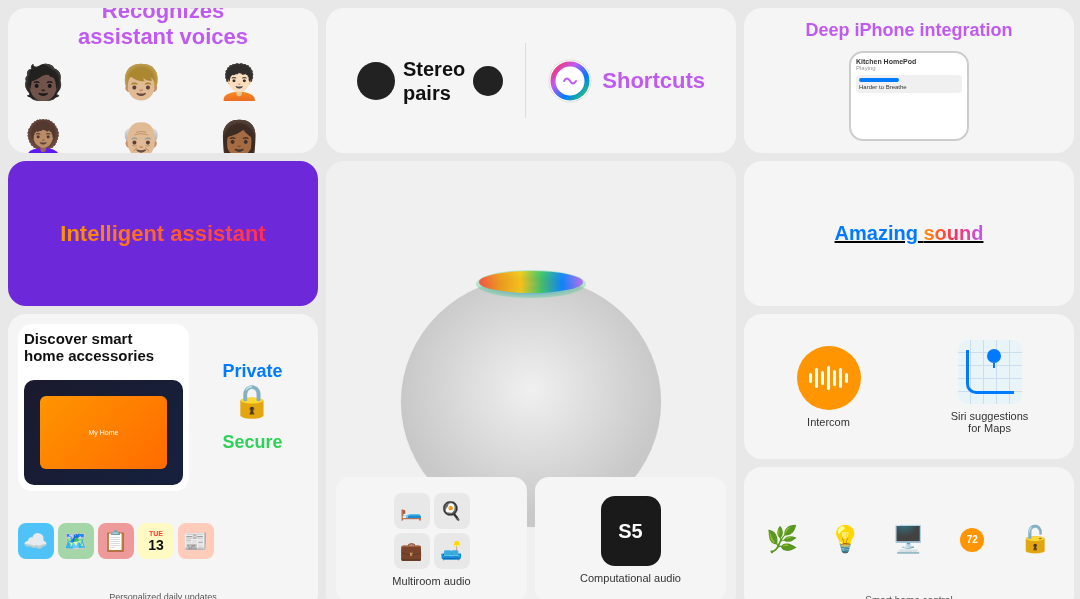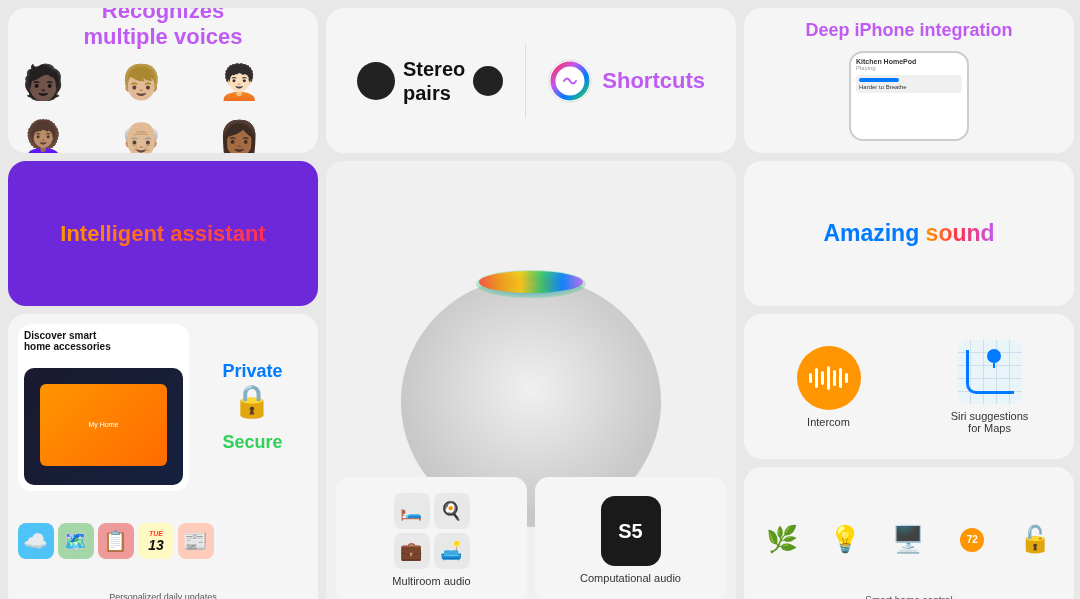--- a/index.html
+++ b/index.html
@@ -171,21 +171,21 @@
     .smarthome-left {
       flex: 1;
       background: #fff;
       border-radius: 14px;
       overflow: hidden;
       display: flex;
       flex-direction: column;
       padding: 6px;
     }
     .smarthome-title {
-      font-size: 10px;
+      font-size: 15px;
       font-weight: 600;
       color: #111;
       margin-bottom: 16px;
     }
     .smarthome-phone-mockup {
       flex: 1;
       background: linear-gradient(135deg, #1a1a2e, #16213e);
       border-radius: 10px;
       overflow: hidden;
     }
@@ -240,23 +240,24 @@
       justify-content: center;
       flex-wrap: wrap;
     }
     
     .sound-card {
       grid-column: 3;
       grid-row: 2;
       background: #f5f5f5;
     }
     .sound-label {
-      font-size: 23px;
+      font-size: 20px;
       font-weight: 800;
       text-align: right;
+      text-decoration: underline;
     }
     .sound-label .amazing {
       color: #007aff;
     }
     .sound-label .sound-word {
       background: linear-gradient(90deg, #ff9500, #ff2d55, #bf5af2);
       -webkit-background-clip: text;
       -webkit-text-fill-color: transparent;
       background-clip: text;
     }
@@ -439,21 +440,21 @@
     }
   </style>
 </head>
 <body>
 
 <div class="grid">
 
   <div class="card voices-card">
     <div class="voices-label">
       <span>Recognizes</span><br>
-      <span>multiple voices</span>
+      <span>assistant voices</span>
     </div>
     <div class="memoji-grid">
       <div class="memoji-face" style="font-size:34px;">🧑🏿</div>
       <div class="memoji-face" style="font-size:34px;">👦🏼</div>
       <div class="memoji-face" style="font-size:34px;">🧑🏻‍🦱</div>
       <div class="memoji-face" style="font-size:34px;">👩🏽‍🦱</div>
       <div class="memoji-face" style="font-size:34px;">👴🏼</div>
       <div class="memoji-face" style="font-size:34px;">👩🏾</div>
     </div>
   </div>
@@ -571,21 +572,21 @@
         <span class="private-label">Private</span>
         <span style="font-size:32px;">🔒</span>
         <span class="secure-label">Secure</span>
       </div>
     </div>
     <div class="smarthome-bottom">
       <div class="daily-icons-row">
         <div class="daily-update-icon" style="background:#4fc3f7; border-radius:8px;">☁️</div>
         <div class="daily-update-icon" style="background:#a5d6a7; border-radius:8px;">🗺️</div>
         <div class="daily-update-icon" style="background:#ef9a9a; border-radius:8px;">📋</div>
-        <div class="daily-update-icon" style="background:#fff9c4; border-radius:8px; color:#333; font-size:12px; font-weight:700; display:flex; flex-direction:column; align-items:center; justify-content:center;font-style:italic;">
+        <div class="daily-update-icon" style="background:#fff9c4; border-radius:8px; color:#333; font-size:12px; font-weight:700; display:flex; flex-direction:column; align-items:center; justify-content:center;">
           <span style="font-size:7px; color:#ff3b30; font-weight:700;">TUE</span>
           <span style="font-size:14px; font-weight:700; color:#111;">13</span>
         </div>
         <div class="daily-update-icon" style="background:#ffccbc; border-radius:8px;">📰</div>
       </div>
     </div>
     <div style="font-size:9px; color:#555; text-align:center;">Personalized daily updates</div>
   </div>
 
   <div class="card intercom-card">

